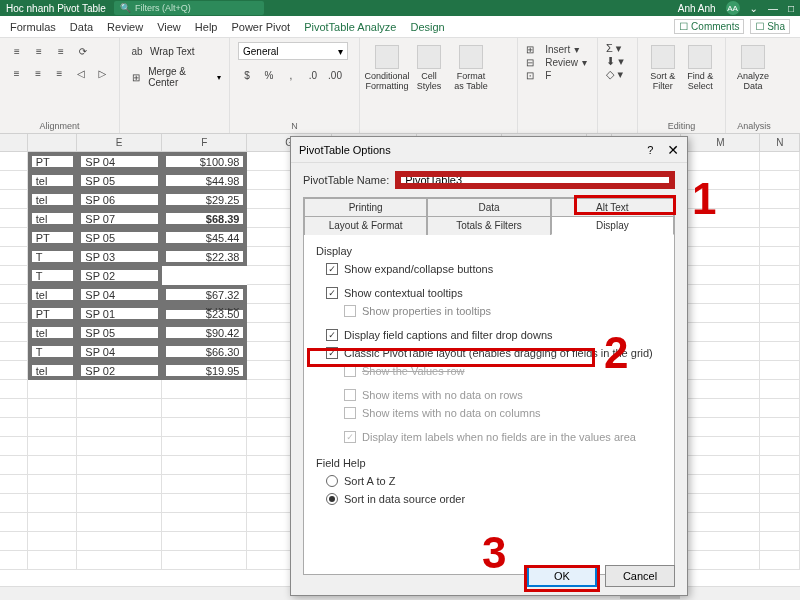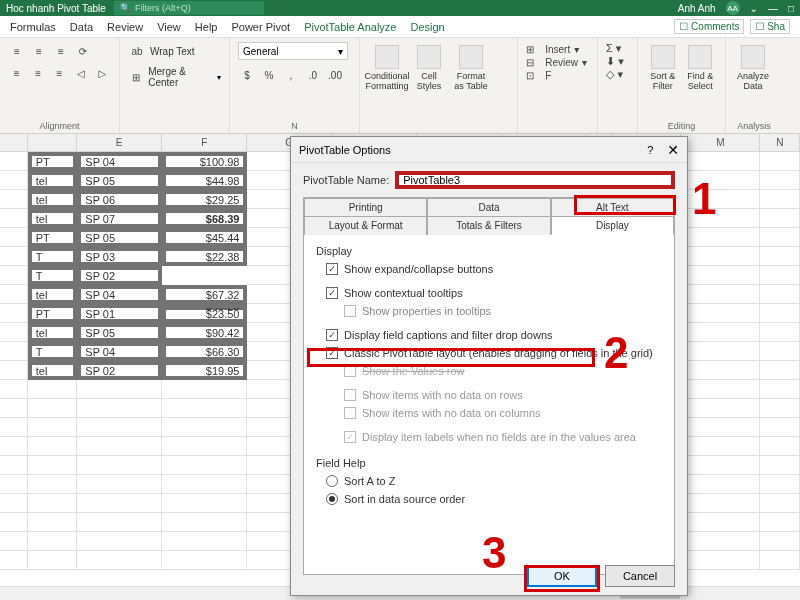--- a/index.html
+++ b/index.html
@@ -34,21 +34,21 @@
 .cell { border-right: 1px solid #e0e0e0; border-bottom: 1px solid #e0e0e0; font-size: 11px; padding: 0 4px; display: flex; align-items: center; color: #333; }
 .cell.bordered { border: 4px solid #737373; text-align: center; }
 .cell.right { justify-content: flex-end; }
 
 .dialog { position: absolute; top: 136px; left: 290px; width: 398px; height: 460px; background: #f0f0f0; border: 1px solid #888; box-shadow: 2px 2px 8px rgba(0,0,0,0.3); z-index: 10; }
 .dialog-title { height: 26px; display: flex; align-items: center; justify-content: space-between; padding: 0 8px; font-size: 11px; border-bottom: 1px solid #ddd; }
 .dialog-title-right { display: flex; gap: 14px; align-items: center; }
 .close-x { font-size: 14px; cursor: pointer; }
 .dialog-body { padding: 8px 12px; font-size: 11px; color: #333; }
 .name-row { display: flex; align-items: center; gap: 6px; margin-bottom: 8px; }
-.name-input { border: 4px solid #b91c1c; background: #fff; height: 18px; flex: 1; padding: 0 4px; font-size: 11px; }
+.name-input { border: 6px solid #b91c1c; background: #fff; height: 18px; flex: 1; padding: 0 4px; font-size: 11px; }
 
 .tabs-container { border: 1px solid #aaa; margin-top: 2px; }
 .tabs-row { display: flex; }
 .dtab { flex: 1; text-align: center; font-size: 10px; padding: 3px 0; border: 1px solid #aaa; border-bottom: none; background: #f0f0f0; cursor: pointer; }
 .dtab.active { background: #fff; border-bottom: 1px solid #fff; position: relative; z-index: 1; }
 .tab-content { background: #fff; padding: 10px 12px; min-height: 340px; border-top: 1px solid #aaa; margin-top: -1px; }
 .section-label { font-size: 11px; margin-bottom: 6px; }
 .chk-row { display: flex; align-items: center; gap: 6px; font-size: 11px; margin: 6px 0 6px 10px; }
 .chk-row.sub { margin-left: 28px; color: #888; }
 .chk-row.disabled { color: #999; }

